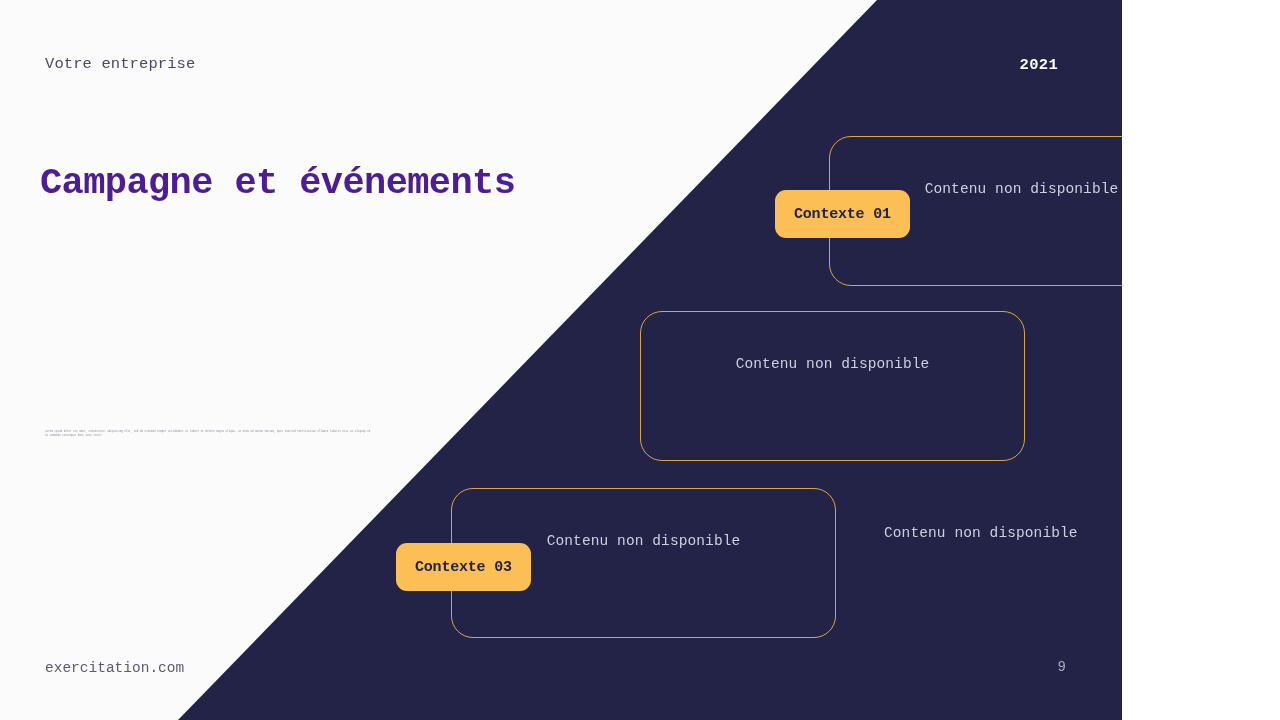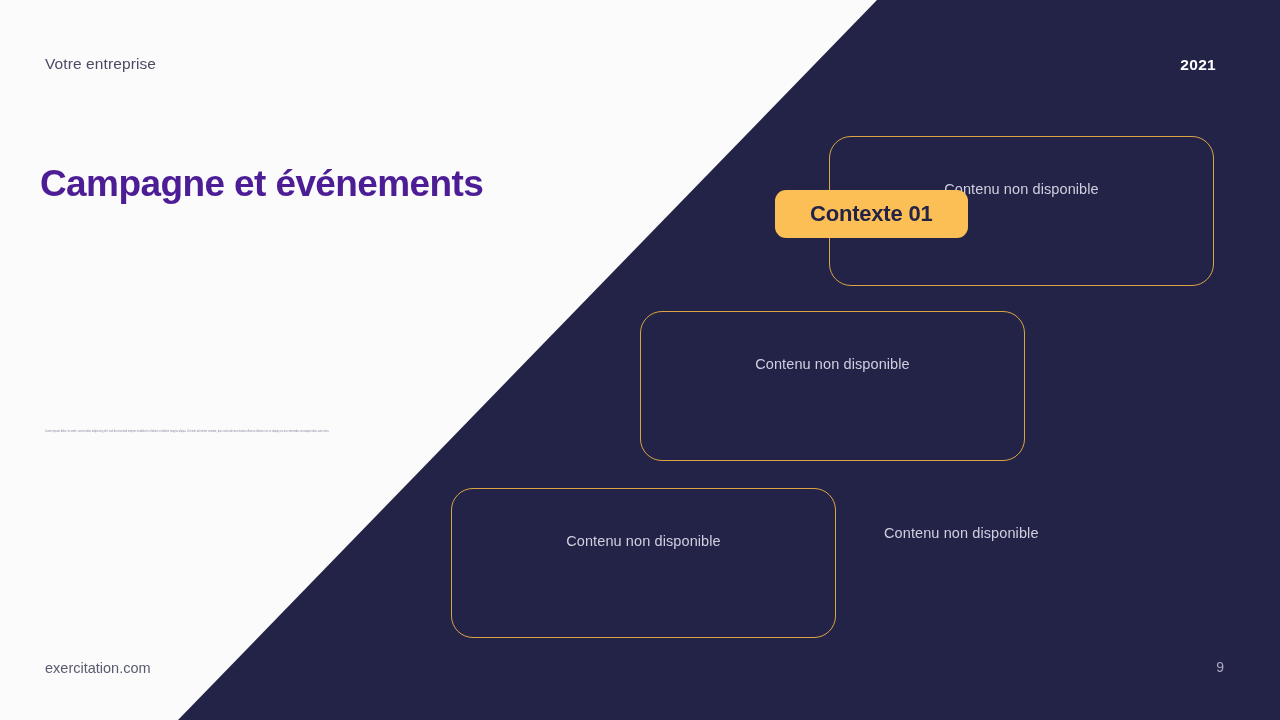--- a/index.html
+++ b/index.html
@@ -4,23 +4,24 @@
 <style>
   * { margin:0; padding:0; box-sizing:border-box; }
   html, body {
     width:1280px; height:720px;
     overflow:hidden;
     font-family:"Liberation Sans", sans-serif;
     background:#ffffff;
   }
   #slide {
     position:relative;
-    width:1280px; height:720px;
+    width:1122px; height:720px;
     background:#fbfbfc;
     overflow:hidden;
+    font-family:Liberation Mono, monospace;
   }
 
   
   #navy-panel {
     position:absolute;
     inset:0;
     background:#232347;
     clip-path: polygon(877px 0px, 1280px 0px, 1280px 720px, 178px 720px);
     z-index:1;
   }
@@ -107,27 +108,27 @@
     font-size:14.5px;
     color:#cfcfe0;
     letter-spacing:0.1px;
   }
   .ctx-pill {
     position:absolute;
     z-index:6;
     background:#fbbf56;
     border-radius:11px;
     color:#232347;
-    font-size:22px;
+    font-size:15px;
     font-weight:bold;
     letter-spacing:-0.2px;
     display:flex;
     align-items:center;
     justify-content:center;
-    padding:0 35px;
+    padding:0 19px;
     height:48px;
     white-space:nowrap;
   }
 
   
   #card-1   { left:829px;  top:136px; width:385px; height:150px; }
   #pill-1   { left:775px;  top:190px; }
   
   #card-2   { left:640px;  top:311px; width:385px; height:150px; }
   #pill-2   { left:585px;  top:367px; }
@@ -166,20 +167,21 @@
   </div>
   <div class="ctx-pill" id="pill-1">Contexte 01</div>
 
   <div class="ctx-card" id="card-2">
     <div class="ctx-card-text">Contenu non disponible</div>
   </div>
 
   <div class="ctx-card" id="card-3">
     <div class="ctx-card-text">Contenu non disponible</div>
   </div>
+  <div class="ctx-pill" id="pill-3">Contexte 03</div>
 
   <div class="loose-caption">Contenu non disponible</div>
 
   <div class="site-url">exercitation.com</div>
 
   <div class="page-number">9</div>
 
 </div>
 
 </body></html>

